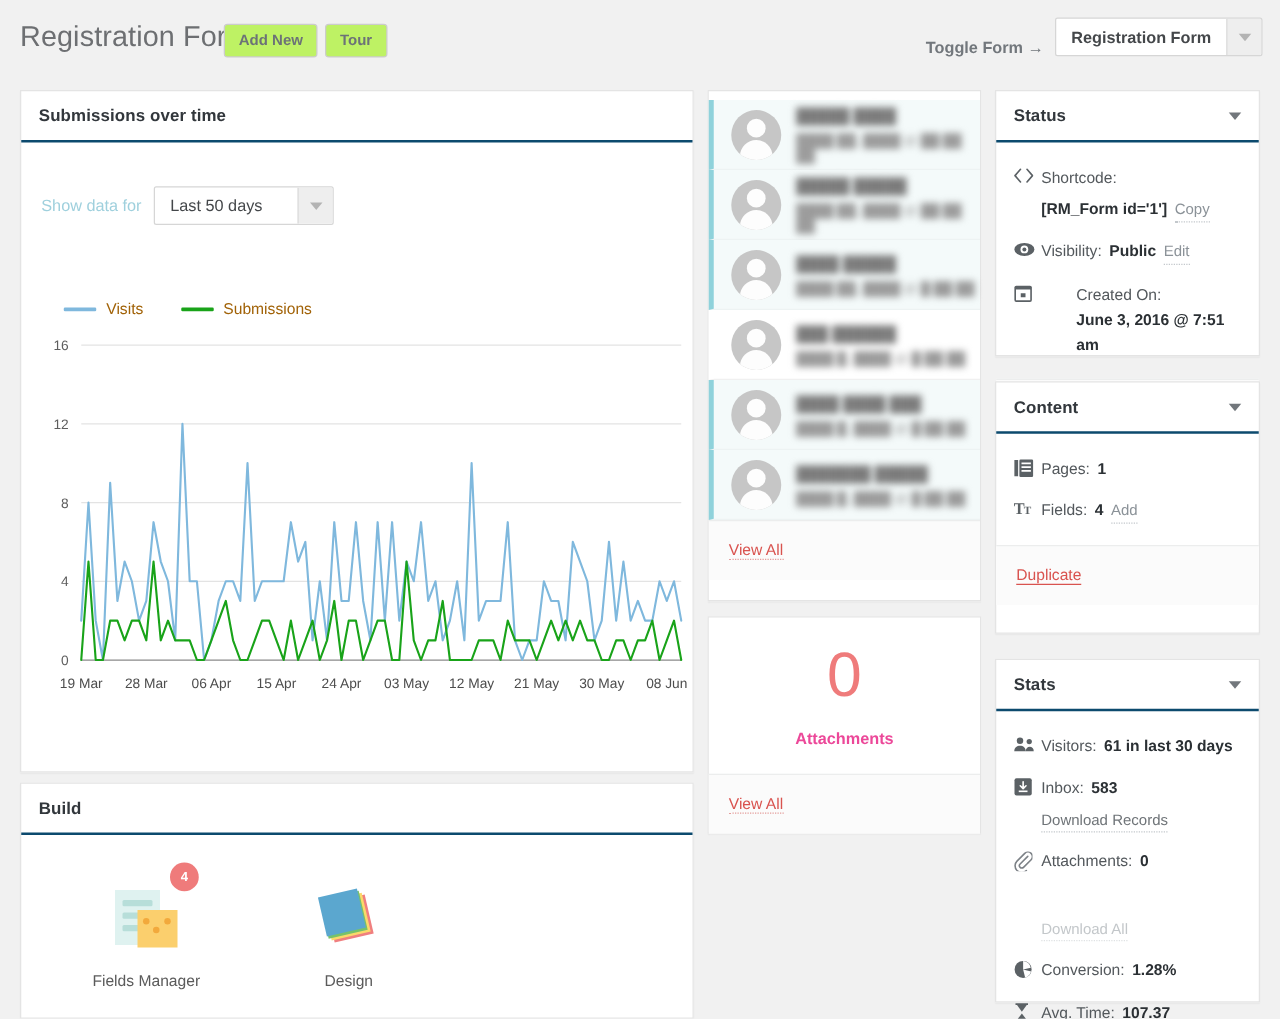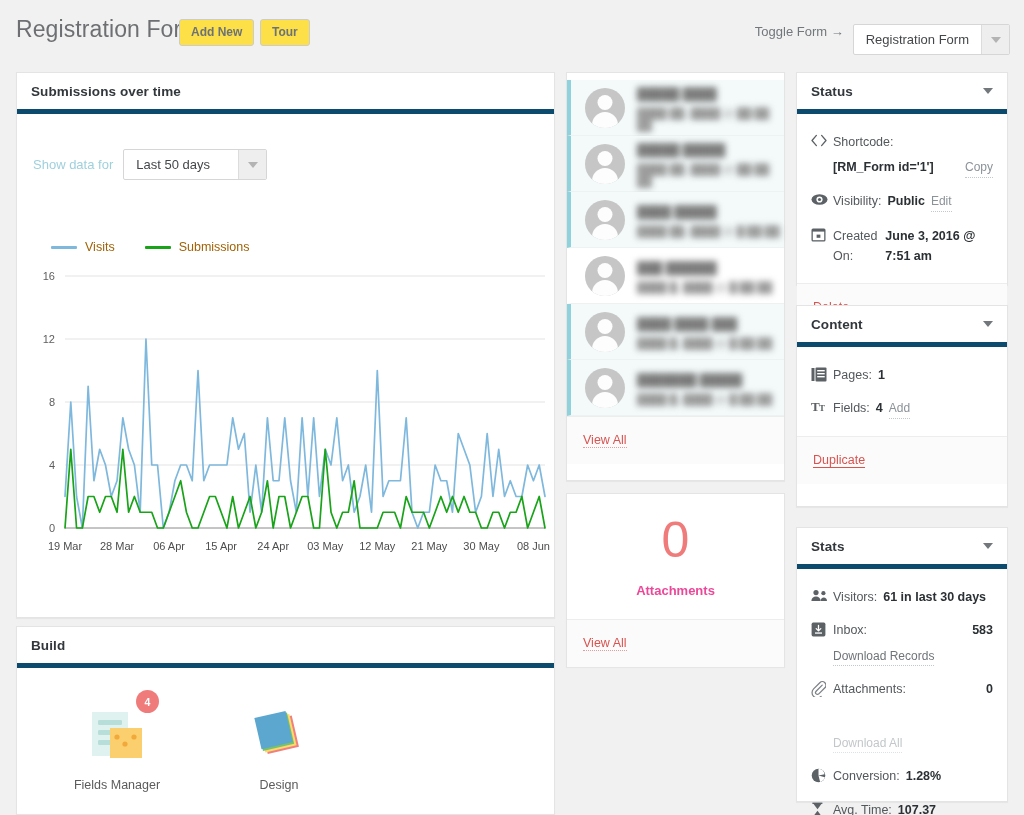--- a/index.html
+++ b/index.html
@@ -17,28 +17,28 @@
   .header {
     position: absolute; left: 0; top: 0; width: 1024px; height: 62px;
   }
   .page-title {
     position: absolute; left: 16px; top: 16px;
     font-size: 23px; font-weight: 400; color: #6d6f72;
     letter-spacing: .1px;
   }
   .hdr-btn {
     position: absolute; top: 19px;
-    background: #fde047; border: 1px solid #ccc; border-radius: 3px;
+    background: #bef264; border: 1px solid #ccc; border-radius: 3px;
     font-size: 12px; color: #6c7277; font-weight: 600;
     padding: 5px 11px 6px; cursor: pointer; line-height: 1.2;
   }
   #btn-add-new { left: 179px; }
   #btn-tour { left: 260px; }
 
-  .toggle-wrap { position: absolute; right: 14px; top: 24px; display: flex; align-items: flex-start; }
+  .toggle-wrap { position: absolute; right: 14px; top: 14px; display: flex; align-items: flex-end; font-weight: bold; }
   .toggle-label { font-size: 13px; color: #72777c; margin-right: 9px; }
   .select-box {
     display: flex; align-items: stretch;
     border: 1px solid #d6d6d6; border-radius: 2px; background: #fff;
     height: 31px; overflow: hidden;
   }
   .select-value {
     display: flex; align-items: center;
     padding: 0 12px; font-size: 13px; color: #44474a;
     min-width: 114px; white-space: nowrap;
@@ -55,21 +55,21 @@
   }
 
   
   .card {
     position: absolute; background: #fff;
     border: 1px solid #e4e4e4;
     box-shadow: 0 1px 1px rgba(0,0,0,.045);
   }
   .card-head {
     height: 41px; display: flex; align-items: center; justify-content: space-between;
-    padding: 0 14px; border-bottom: 5px solid #0c4a6e;
+    padding: 0 14px; border-bottom: 2px solid #0c4a6e;
   }
   .card-head h3 {
     margin: 0; font-size: 13.5px; font-weight: 700; color: #32373c; letter-spacing: .1px;
   }
   .card-toggle {
     width: 0; height: 0;
     border-left: 5px solid transparent; border-right: 5px solid transparent;
     border-top: 6px solid #72777c; cursor: pointer;
   }
 
@@ -140,30 +140,30 @@
   .att-label { margin-top: 18px; font-size: 13px; color: #ec4899; font-weight: bold; }
 
   
   #card-status  { left: 796px; top: 72px;  width: 212px; height: 213px; }
   #card-content { left: 796px; top: 305px; width: 212px; height: 202px; }
   #card-stats   { left: 796px; top: 527px; width: 212px; height: 275px; }
 
   .meta-body { padding: 12px 0 10px; }
   .meta-row { display: flex; align-items: flex-start; padding: 7px 14px; font-size: 12.5px; color: #3c4043; }
   .meta-ico { width: 22px; flex: 0 0 22px; display:flex; align-items:center; justify-content:flex-start; padding-top:1px; }
-  .meta-txt { display: flex; flex-wrap: wrap; align-items: baseline; gap: 6px; line-height: 1.55; justify-content: space-between; }
+  .meta-txt { display: flex; flex-wrap: wrap; align-items: baseline; gap: 6px; line-height: 1.55; }
   .meta-key { color: #53585c; }
   .meta-val { font-weight: 700; color: #2b3034; }
   .meta-link {
     color: #8b9298; text-decoration: none; font-size: 12px;
     border-bottom: 1px dotted #c3c8cc; cursor: pointer;
   }
   .meta-link.muted { color: #c3c7ca; border-bottom-color:#dfe2e4;margin-top:28px; }
   .meta-link.dark { color: #6f7478; }
-  .meta-col { display:flex; flex-direction:row; line-height:1.6; }
+  .meta-col { display:flex; flex-direction:column; line-height:1.6;margin-left:28px; }
 </style>
 </head>
 <body>
 
 <div class="page">
 
   <div class="header">
     <div class="page-title">Registration Form</div>
     <button class="hdr-btn" id="btn-add-new">Add New</button>
     <button class="hdr-btn" id="btn-tour">Tour</button>

